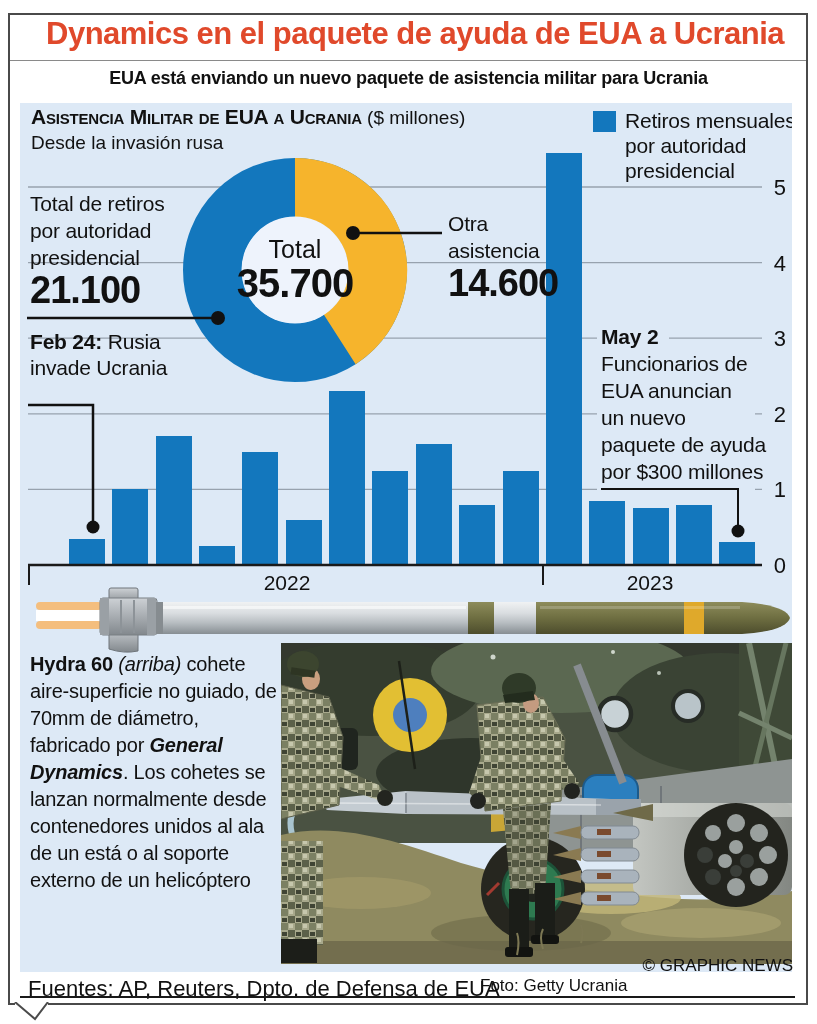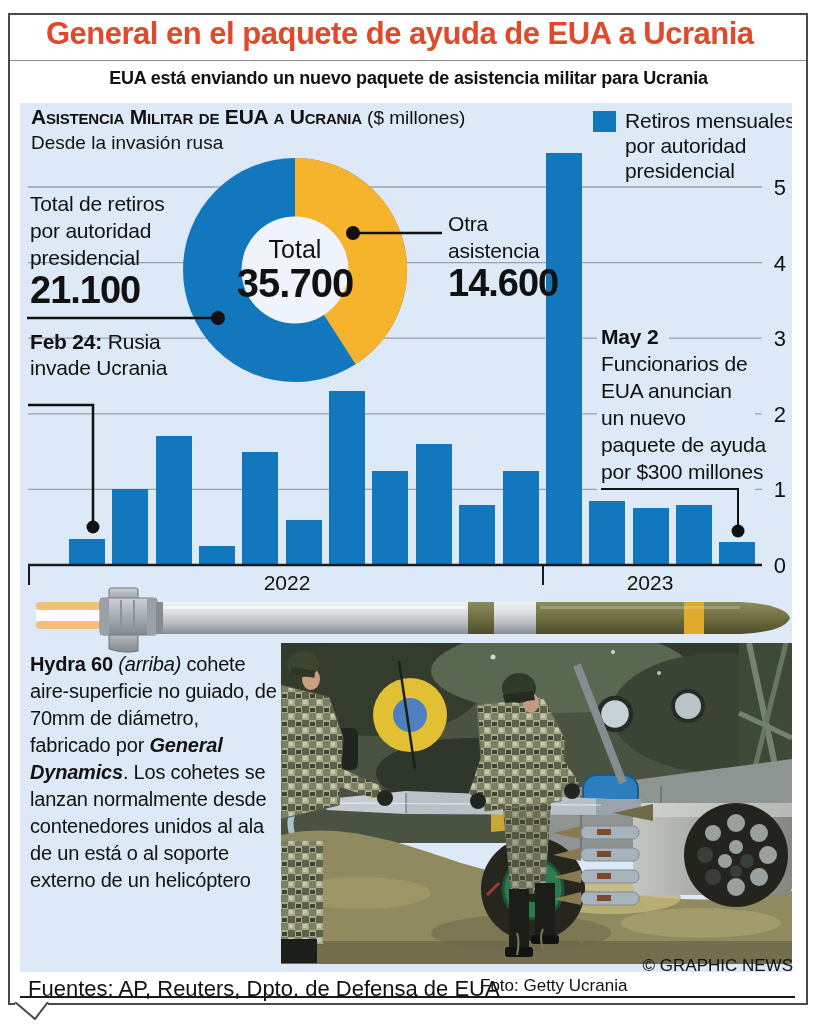--- a/index.html
+++ b/index.html
@@ -31,21 +31,21 @@
   .ctrBig{font-size:40px;font-weight:bold;letter-spacing:-1px;text-anchor:middle;}
   .ann{font-size:21px;letter-spacing:-0.2px;}
   .b{font-weight:bold;}
   .yr{font-size:21px;text-anchor:middle;}
 </style>
 </head>
 <body>
 
 <div class="abs panel"></div>
 
-<div class="abs main-title">General en el paquete de ayuda de EUA a Ucrania</div>
+<div class="abs main-title">Dynamics en el paquete de ayuda de EUA a Ucrania</div>
 <div class="abs title-rule"></div>
 <div class="abs subtitle">
   <div>EUA está enviando un nuevo paquete de asistencia militar para Ucrania</div>
 </div>
 
 <svg id="chart-svg" class="abs" style="left:20px;top:103px;" width="772" height="500" viewBox="20 103 772 500">
   <g id="g-grid">
       <line x1="28" y1="489.4" x2="762" y2="489.4" stroke="#97A2AE" stroke-width="1.3"></line>
       <line x1="28" y1="413.8" x2="762" y2="413.8" stroke="#97A2AE" stroke-width="1.3"></line>
       <line x1="28" y1="338.20000000000005" x2="762" y2="338.20000000000005" stroke="#97A2AE" stroke-width="1.3"></line>

